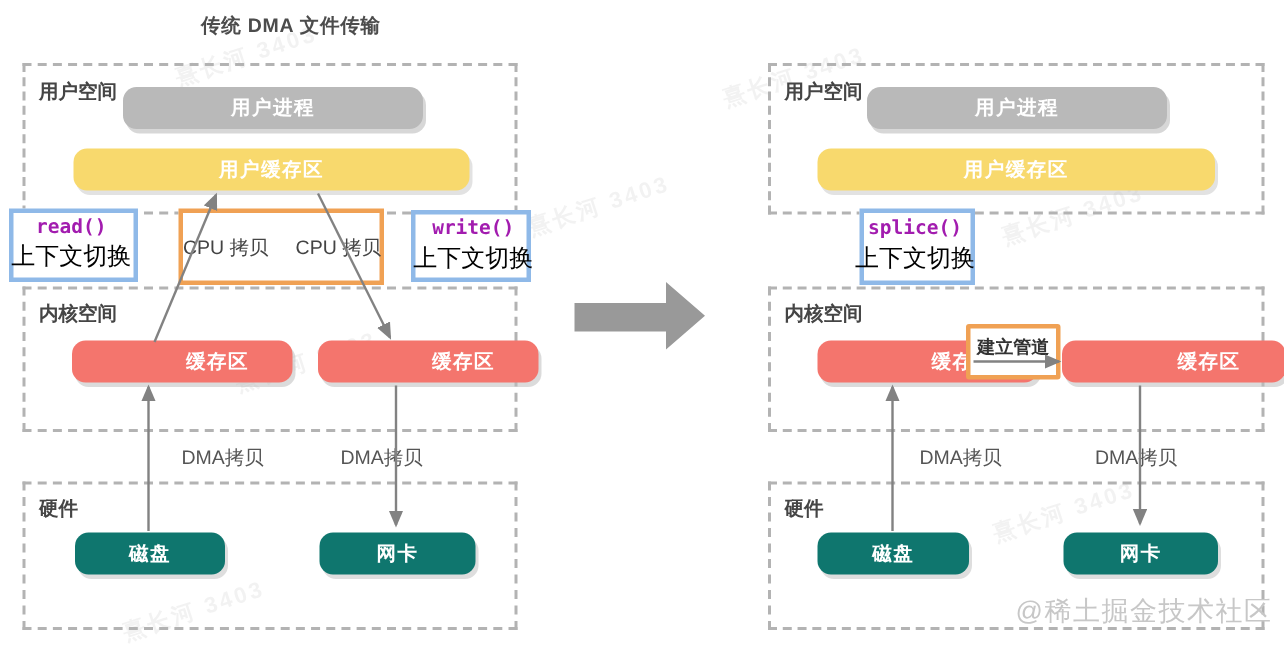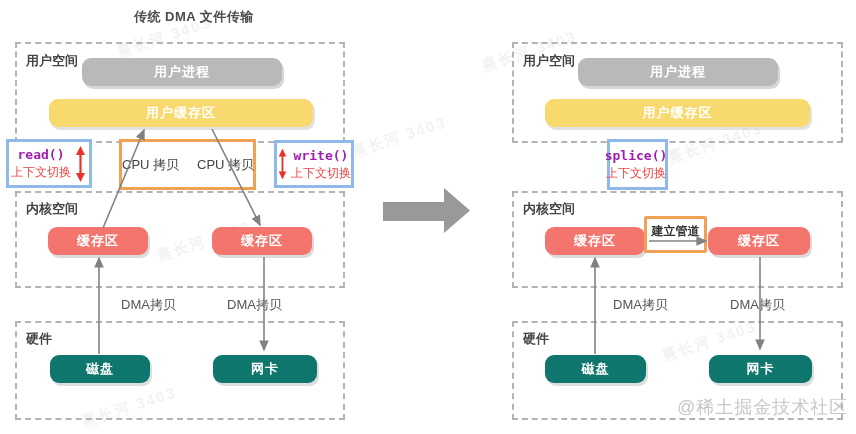--- a/index.html
+++ b/index.html
@@ -6,27 +6,27 @@
   .canvas{position:relative;width:856px;height:434px;background:#ffffff;
     font-family:"Liberation Sans","DejaVu Sans",sans-serif;overflow:hidden;}
   .title{position:absolute;font-size:13px;font-weight:bold;color:#4c4c4c;letter-spacing:.5px;white-space:nowrap;z-index:2;}
   .dashed{position:absolute;border:2px dashed #b3b3b3;z-index:1;box-sizing:border-box;}
   .region-label{position:absolute;font-size:13px;font-weight:600;color:#454545;z-index:2;white-space:nowrap;}
   .pill{position:absolute;border-radius:9px;color:#fff;font-size:13px;font-weight:600;
     display:flex;align-items:center;justify-content:center;z-index:3;
     box-shadow:2px 3px 0 rgba(140,140,140,.35);letter-spacing:1px;}
   .gray{background:#b9b9b9;}
   .yellow{background:#f8d96d;box-shadow:2px 3px 0 rgba(190,190,190,.45);}
-  .red{background:#f4756d;box-shadow:2px 3px 0 rgba(190,190,190,.55);}
+  .red{background:#f4756d;box-shadow:2px 3px 0 rgba(190,190,190,.55);padding-left:47px;}
   .green{background:#0f766e;box-shadow:2px 3px 0 rgba(190,190,190,.5);}
   .callbox{position:absolute;background:#fff;border:3px solid #8fb9e8;z-index:6;box-sizing:border-box;
     display:flex;align-items:center;justify-content:center;gap:3px;}
   .calltext{text-align:center;line-height:1.4;}
   .call-name{font-family:"DejaVu Sans Mono","Liberation Mono",monospace;font-size:13px;color:#a21caf;font-weight:bold;}
-  .call-ctx{font-size:12px;color:#ef4444;white-space:nowrap;}
+  .call-ctx{font-size:16px;color:#000000;white-space:nowrap;}
   .cpubox{position:absolute;border:3px solid #f0a154;background:#fff;z-index:2;box-sizing:border-box;
     display:flex;align-items:center;justify-content:space-between;gap:18px;font-size:13px;color:#444;white-space:nowrap;}
   .pipebox{position:absolute;border:3px solid #f0a154;background:#fff;z-index:4;box-sizing:border-box;
     font-size:12px;font-weight:600;color:#333;text-align:center;padding-top:4px;border-radius:2px;}
   .dma-label{position:absolute;font-size:13px;color:#555;z-index:2;white-space:nowrap;margin-left:16px;}
   .overlay{position:absolute;left:0;top:0;z-index:5;pointer-events:none;}
   .bgwm{position:absolute;color:rgba(110,110,110,.09);font-size:15px;font-weight:bold;
     transform:rotate(-18deg);white-space:nowrap;z-index:0;letter-spacing:2px;}
   .sitewm{position:absolute;font-size:18px;color:#c7c7c7;z-index:7;white-space:nowrap;letter-spacing:1px;}
 </style>
@@ -107,21 +107,21 @@
 
   <div class="dashed" style="left:512px;top:42px;width:331px;height:101px"></div>
   <div class="region-label" style="left:523px;top:52px">用户空间</div>
   <div class="pill gray" style="left:578px;top:58px;width:200px;height:28px">
       <span>用户进程</span>
     </div>
   <div class="pill yellow" style="left:545px;top:99px;width:265px;height:28px">
       <span>用户缓存区</span>
     </div>
 
-  <div class="callbox" style="left:607px;top:139px;width:61px;height:51px">
+  <div class="callbox" style="left:573px;top:139px;width:77px;height:51px">
     <div class="calltext">
       <div class="call-name">splice()</div>
       <div class="call-ctx">上下文切换</div>
     </div>
     <svg width="13" height="42" viewBox="0 0 13 42">
       <line x1="6.5" y1="8" x2="6.5" y2="34" stroke="#e8332a" stroke-width="2.2"></line>
       <polygon points="6.5,1 2,10 11,10" fill="#e8332a"></polygon>
       <polygon points="6.5,41 2,32 11,32" fill="#e8332a"></polygon>
     </svg>
   </div>

